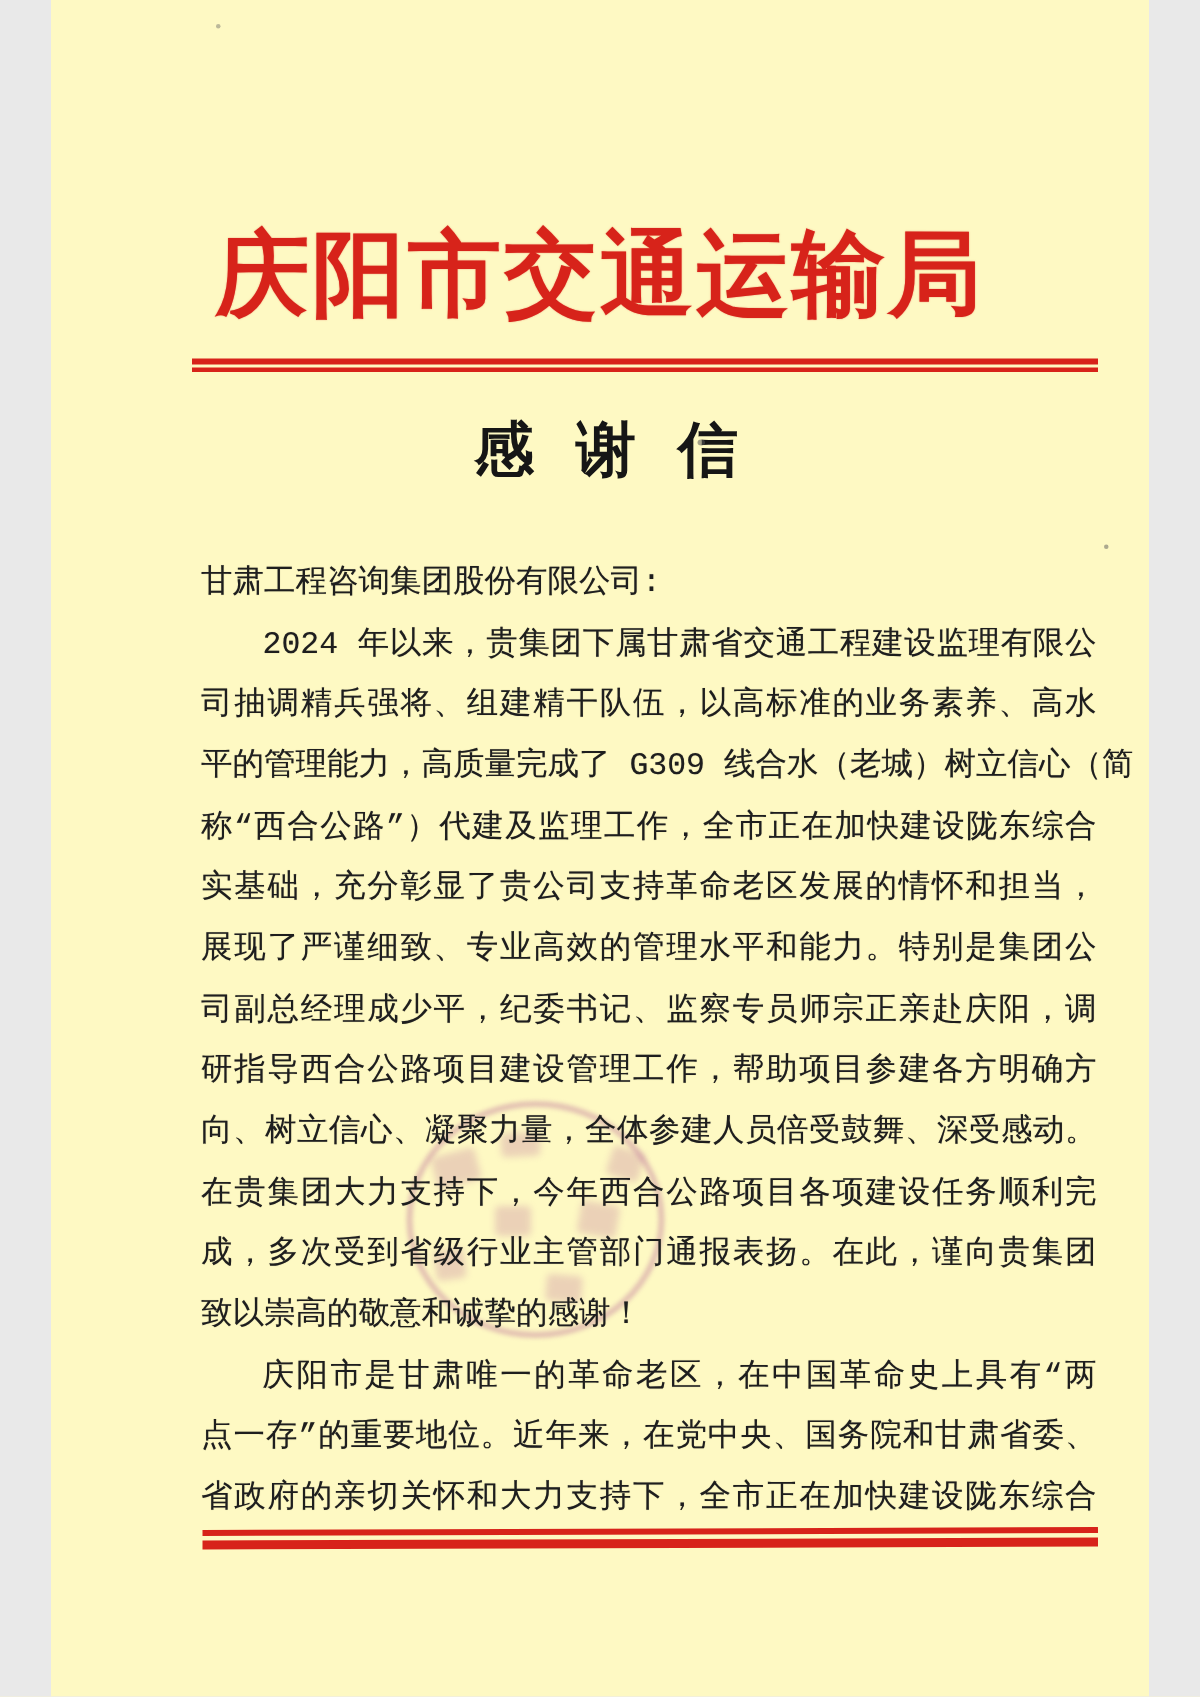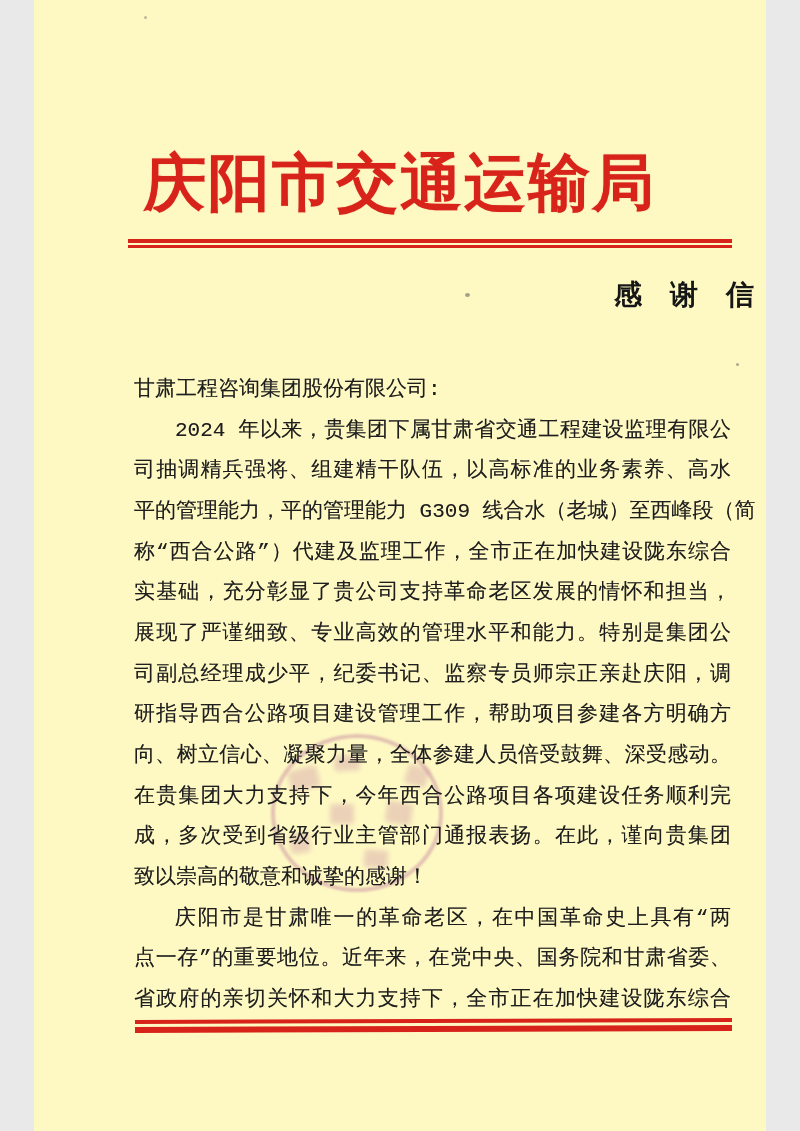--- a/index.html
+++ b/index.html
@@ -22,22 +22,22 @@
   #rule-top { top:239px; left:94px; width:604px; }
   #rule-top .s1 { height:4px; }
   #rule-top .gap { height:2px; }
   #rule-top .s2 { height:3px; }
   #rule-bottom { top:1019px; left:101px; width:597px; transform:rotate(-0.18deg); }
   #rule-bottom .s1 { height:4px; }
   #rule-bottom .gap { height:3px; }
   #rule-bottom .s2 { height:6px; }
   
   .letter-title {
-    position:absolute; top:280px; left:16px; width:100%; margin:0;
-    text-align:right; font-size:28px; line-height:1.2; font-weight:bold;
+    position:absolute; top:280px; left:4px; width:100%; margin:0;
+    text-align:center; font-size:40px; line-height:1.2; font-weight:bold;
     color:#161616; letter-spacing:28px; text-indent:28px;
   }
   
   .body {
     position:absolute; left:100px; top:370px; width:597px; z-index:2;
     font-size:21px; line-height:40.65px; color:#1e1e1e;
     text-shadow:0 0 .5px rgba(30,30,30,.45);
   }
   .line { text-align:justify; text-align-last:justify; white-space:nowrap; }
   .line.short { text-align-last:left; }
@@ -90,21 +90,21 @@
     <div class="blob b5"></div>
     <div class="blob b6"></div>
     <div class="blob b7"></div>
   </div>
 
   <main class="body">
     <div class="line short">甘肃工程咨询集团股份有限公司:</div>
     <div>
         <div class="line indent">2024 年以来，贵集团下属甘肃省交通工程建设监理有限公</div>
         <div class="line">司抽调精兵强将、组建精干队伍，以高标准的业务素养、高水</div>
-        <div class="line">平的管理能力，平的管理能力 G309 线合水（老城）至西峰段（简</div>
+        <div class="line">平的管理能力，高质量完成了 G309 线合水（老城）树立信心（简</div>
         <div class="line">称“西合公路”）代建及监理工作，全市正在加快建设陇东综合</div>
         <div class="line">实基础，充分彰显了贵公司支持革命老区发展的情怀和担当，</div>
         <div class="line">展现了严谨细致、专业高效的管理水平和能力。特别是集团公</div>
         <div class="line">司副总经理成少平，纪委书记、监察专员师宗正亲赴庆阳，调</div>
         <div class="line">研指导西合公路项目建设管理工作，帮助项目参建各方明确方</div>
         <div class="line">向、树立信心、凝聚力量，全体参建人员倍受鼓舞、深受感动。</div>
         <div class="line">在贵集团大力支持下，今年西合公路项目各项建设任务顺利完</div>
         <div class="line">成，多次受到省级行业主管部门通报表扬。在此，谨向贵集团</div>
         <div class="line short">致以崇高的敬意和诚挚的感谢！</div>
         <div class="line indent">庆阳市是甘肃唯一的革命老区，在中国革命史上具有“两</div>

